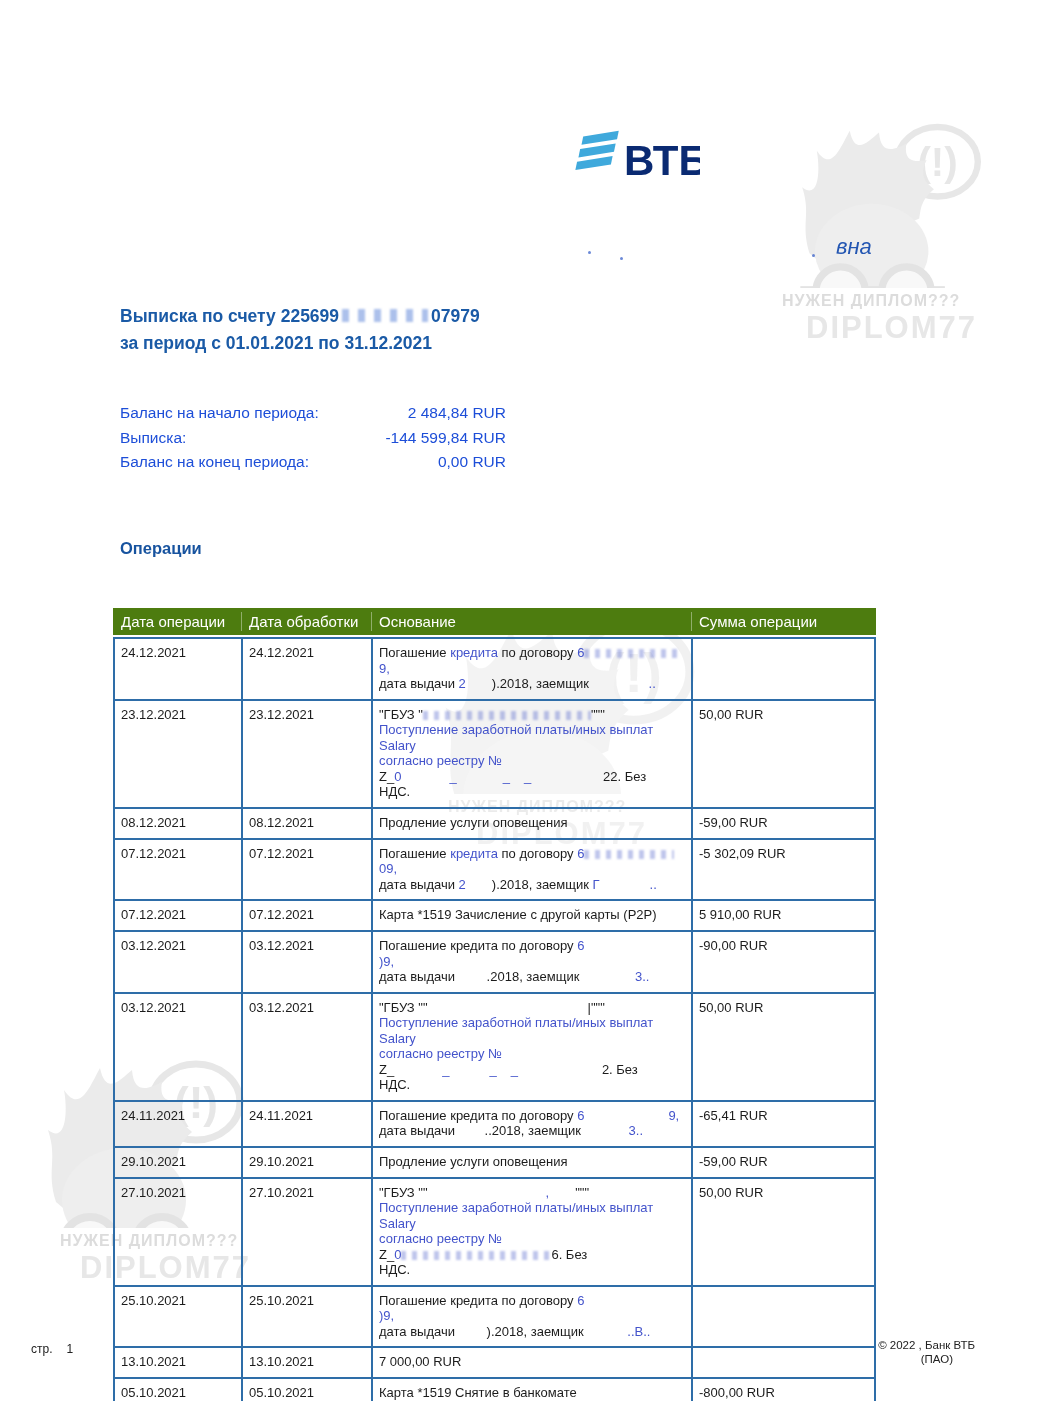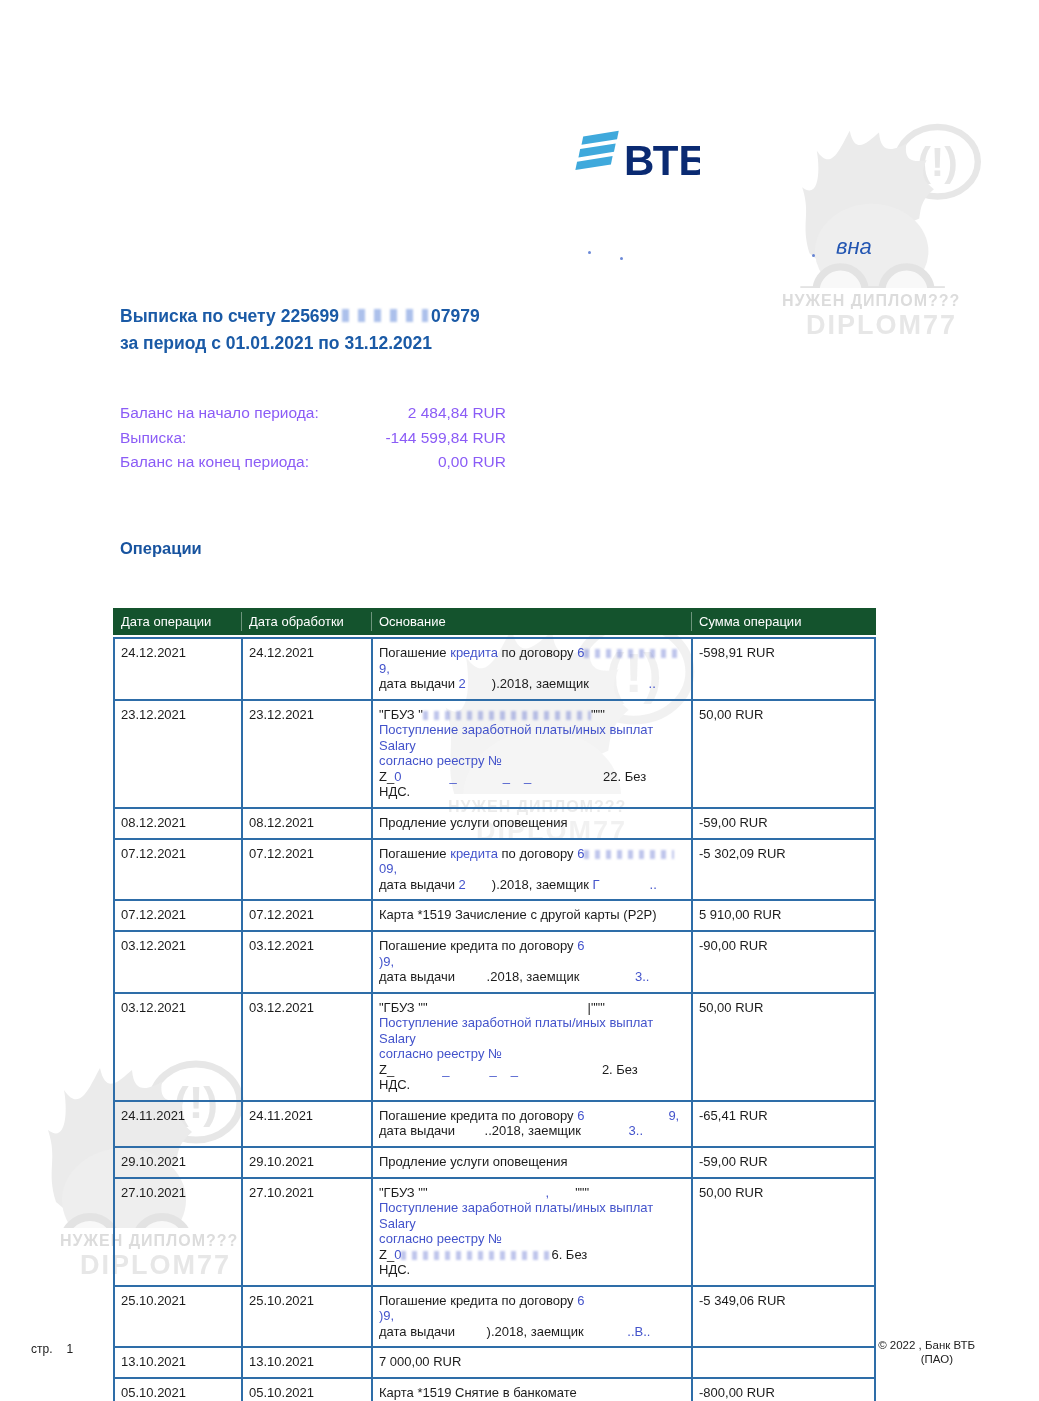--- a/index.html
+++ b/index.html
@@ -3,45 +3,45 @@
 <meta charset="utf-8">
 <style>
   html,body{margin:0;padding:0;}
   body{
     width:1039px;height:1401px;position:relative;overflow:hidden;
     background:#ffffff;font-family:"Liberation Sans",sans-serif;
   }
   
   .wm{position:absolute;z-index:0;}
   .wm .wm-line1{color:#dcdcdc;font-size:16px;font-weight:bold;letter-spacing:1px;white-space:nowrap;}
-  .wm .wm-line2{color:#e7e7e7;font-size:27px;font-weight:bold;letter-spacing:2px;white-space:nowrap;}
+  .wm .wm-line2{color:#e7e7e7;font-size:31px;font-weight:bold;letter-spacing:2px;white-space:nowrap;}
   .wm-mid{opacity:.55;}
   
   #logo{position:absolute;left:560px;top:128px;z-index:1;}
   
   .name-line{position:absolute;left:836px;top:234px;z-index:2;
     font-style:italic;color:#2356b2;font-size:22px;}
   .speck{position:absolute;width:3px;height:3px;border-radius:50%;
     background:#3a62c9;opacity:.75;z-index:2;}
   
   .title-block{position:absolute;left:120px;top:303px;z-index:1;
     color:#1A5AA6;font-size:17.5px;font-weight:bold;line-height:27px;}
   .smudge{display:inline-block;width:86px;height:13px;margin:0 3px;vertical-align:baseline;
     background:repeating-linear-gradient(90deg,rgba(90,130,215,.5) 0 7px,rgba(90,130,215,0) 7px 16px);
     filter:blur(1.2px);}
   
   .summary{position:absolute;left:120px;top:401px;width:386px;z-index:1;
-    font-size:15.5px;color:#8b5cf6;text-align:right;}
+    font-size:15.5px;color:#1d4ed8;text-align:right;}
   .summary-row{display:flex;justify-content:space-between;line-height:24.5px;}
   
   .ops-heading{position:absolute;left:120px;top:539px;z-index:1;
     font-size:16.5px;font-weight:bold;color:#17539F;}
   .ops-table{position:absolute;left:113px;top:608px;width:763px;z-index:1;}
   .ops-header{display:grid;grid-template-columns:128px 130px 320px 185px;
-    background:#14532d;color:#fff;height:27px;align-items:center;font-size:13px;position:relative;}
+    background:#4d7c0f;color:#fff;height:27px;align-items:center;font-size:15px;position:relative;}
   .ops-header>div{padding:0 8px;}
   .hvl{position:absolute;top:4px;bottom:4px;width:1px;background:rgba(255,255,255,.38);}
   .ops-body{margin-top:2px;border-top:2px solid #2E6DA8;}
   .op-row{display:grid;grid-template-columns:128px 130px 320px 185px;position:relative;
     border-bottom:2px solid #2E6DA8;font-size:13px;color:#1c1c1c;line-height:15.5px;}
   .op-row>div{padding:6px 8px 7px 8px;min-height:16px;}
   .vl{position:absolute;top:0;bottom:0;width:2px;background:#2E6DA8;}
   .txt-blue{color:#4353cb;}
   .gap{display:inline-block;height:10px;vertical-align:middle;}
   .gap.dotted{height:9px;filter:blur(.8px);
@@ -144,21 +144,20 @@
     <div>Сумма операции</div>
     <span class="hvl" style="left:128px;"></span>
     <span class="hvl" style="left:258px;"></span>
     <span class="hvl" style="left:578px;"></span>
   </div>
   <div class="ops-body">
       <div class="op-row">
         <div><span>24.12.2021</span></div>
         <div><span>24.12.2021</span></div>
         <div><span>Погашение </span><span class="txt-blue">кредита</span><span> по договору </span><span class="txt-blue">6</span><span class="gap dotted" style="width: 96px;"></span><span class="txt-blue">9,</span><br><span>дата выдачи </span><span class="txt-blue">2</span><span class="gap" style="width: 26px;"></span><span>).2018, заемщик </span><span class="gap" style="width: 56px;"></span><span class="txt-blue">..</span></div>
-        <div><span>-598,91 RUR</span></div>
         <span class="vl" style="left: 0px;"></span>
         <span class="vl" style="left: 128px;"></span>
         <span class="vl" style="left: 258px;"></span>
         <span class="vl" style="left: 578px;"></span>
         <span class="vl" style="left: 761px;"></span>
       </div>
       <div class="op-row">
         <div><span>23.12.2021</span></div>
         <div><span>23.12.2021</span></div>
         <div><span>"ГБУЗ "</span><span class="gap dotted" style="width: 168px;"></span><span>"""</span><br><span class="txt-blue">Поступление заработной платы/иных выплат Salary</span><br><span class="txt-blue">согласно реестру №</span><br><span>Z_</span><span class="txt-blue">0</span><span class="gap" style="width: 48px;"></span><span class="txt-blue">_</span><span class="gap" style="width: 46px;"></span><span class="txt-blue">_</span><span class="gap" style="width: 14px;"></span><span class="txt-blue">_</span><span class="gap" style="width: 72px;"></span><span>22. Без</span><br><span>НДС.</span></div>
@@ -254,21 +253,20 @@
         <span class="vl" style="left: 0px;"></span>
         <span class="vl" style="left: 128px;"></span>
         <span class="vl" style="left: 258px;"></span>
         <span class="vl" style="left: 578px;"></span>
         <span class="vl" style="left: 761px;"></span>
       </div>
       <div class="op-row">
         <div><span>25.10.2021</span></div>
         <div><span>25.10.2021</span></div>
         <div><span>Погашение кредита по договору </span><span class="txt-blue">6</span><span class="gap" style="width: 88px;"></span><span class="txt-blue">)9,</span><br><span>дата выдачи </span><span class="gap" style="width: 28px;"></span><span>).2018, заемщик </span><span class="gap" style="width: 40px;"></span><span class="txt-blue">..В..</span></div>
-        <div><span>-5 349,06 RUR</span></div>
         <span class="vl" style="left: 0px;"></span>
         <span class="vl" style="left: 128px;"></span>
         <span class="vl" style="left: 258px;"></span>
         <span class="vl" style="left: 578px;"></span>
         <span class="vl" style="left: 761px;"></span>
       </div>
       <div class="op-row">
         <div><span>13.10.2021</span></div>
         <div><span>13.10.2021</span></div>
         <div><span>7 000,00 RUR</span></div>

